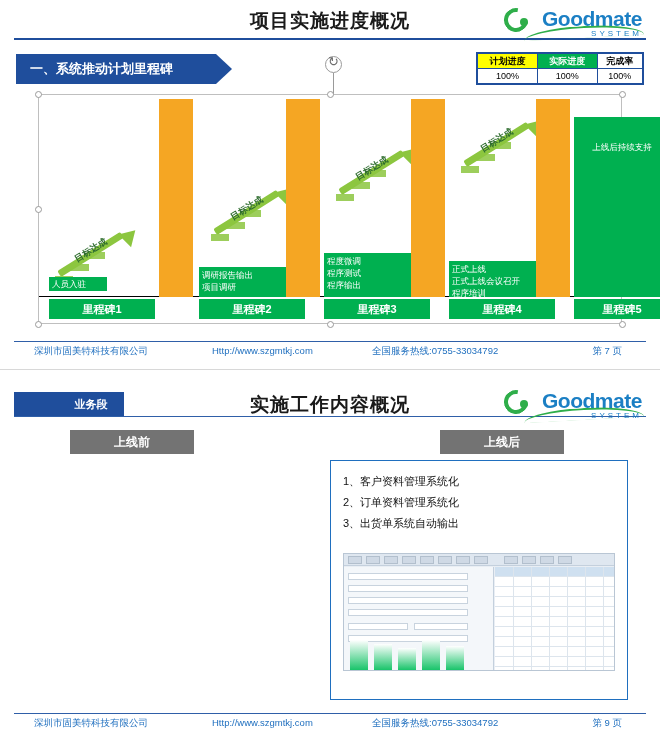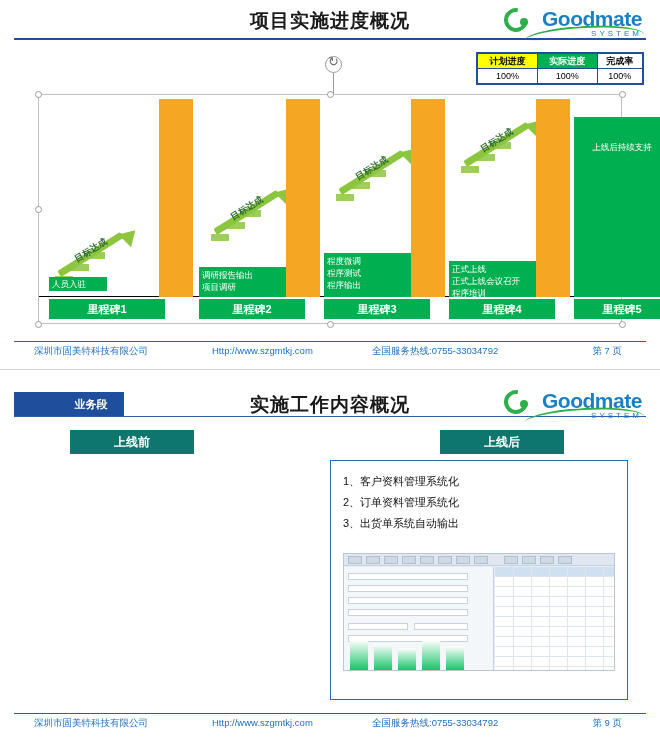--- a/index.html
+++ b/index.html
@@ -139,21 +139,21 @@
   .footer .f4 { position: absolute; right: 38px; top: 4px; }
 
   
   .tag {
     position: absolute; left: 14px; top: 50px; width: 110px; height: 24px;
     background: #1f4e9c; color: #fff; font-size: 11px; font-weight: bold;
     text-align: center; line-height: 24px;
   }
   .subhead {
     position: absolute; width: 124px; height: 24px; top: 80px;
-    background: #0f766e; color: #fff; font-size: 12px; font-weight: bold;
+    background: #737373; color: #fff; font-size: 12px; font-weight: bold;
     text-align: center; line-height: 24px;
   }
   .subhead.left { left: 70px; }
   .subhead.right { left: 440px; }
   .panel {
     position: absolute; top: 110px; height: 220px;
     border: 1px solid #1f6fbf; background: #fff; padding: 10px 12px;
     font-size: 11px; color: #111; line-height: 21px;
   }
   .panel.left { left: 30px; width: 288px; }
@@ -183,20 +183,21 @@
   <div class="title-rule"></div>
 
   <div class="logo">
     <div class="g-ring"></div>
     <div class="g-dot"></div>
     <div class="word">Goodmate</div>
     <div class="swoosh"></div>
     <div class="sub">SYSTEM</div>
   </div>
 
+  <div class="banner">一、系统推动计划里程碑</div>
 
   <div class="legend">
     <table>
       <tbody>
           <tr>
         <td class="h1">计划进度</td>
         <td class="h2">实际进度</td>
         <td class="h3">完成率</td>
       </tr>
       <tr>
@@ -229,21 +230,21 @@
       <div class="col" style="left:6px; width:114px;">
         <div class="stairs" style="left:10px; bottom:40px; width:90px; height:80px;">
           <div class="step" style="left:0;  bottom:0;  width:18px; height:7px;"></div>
           <div class="step" style="left:16px;bottom:12px;width:18px; height:7px;"></div>
           <div class="step" style="left:32px;bottom:24px;width:18px; height:7px;"></div>
           <div class="shaft" style="left:6px; bottom:6px; width:74px;"></div>
           <div class="arw" style="left:66px; bottom:40px;"></div>
           <div class="txt" style="left:18px; bottom:26px;">目标达成</div>
         </div>
         <div class="gbox" style="left:4px; bottom:32px; width:58px; height:14px; line-height:11px;">人员入驻</div>
-        <div class="mstone" style="left:4px; width:116px;">里程碑1</div>
+        <div class="mstone" style="left:4px; width:106px;">里程碑1</div>
       </div>
       <div class="bar" style="left:120px; top:4px; bottom:26px; width:34px;"></div>
 
       <div class="col" style="left:158px; width:112px;">
         <div class="stairs" style="left:14px; bottom:82px; width:90px; height:80px;">
           <div class="step" style="left:0;  bottom:0;  width:18px; height:7px;"></div>
           <div class="step" style="left:16px;bottom:12px;width:18px; height:7px;"></div>
           <div class="step" style="left:32px;bottom:24px;width:18px; height:7px;"></div>
           <div class="shaft" style="left:6px; bottom:6px; width:74px;"></div>
           <div class="arw" style="left:66px; bottom:40px;"></div>

